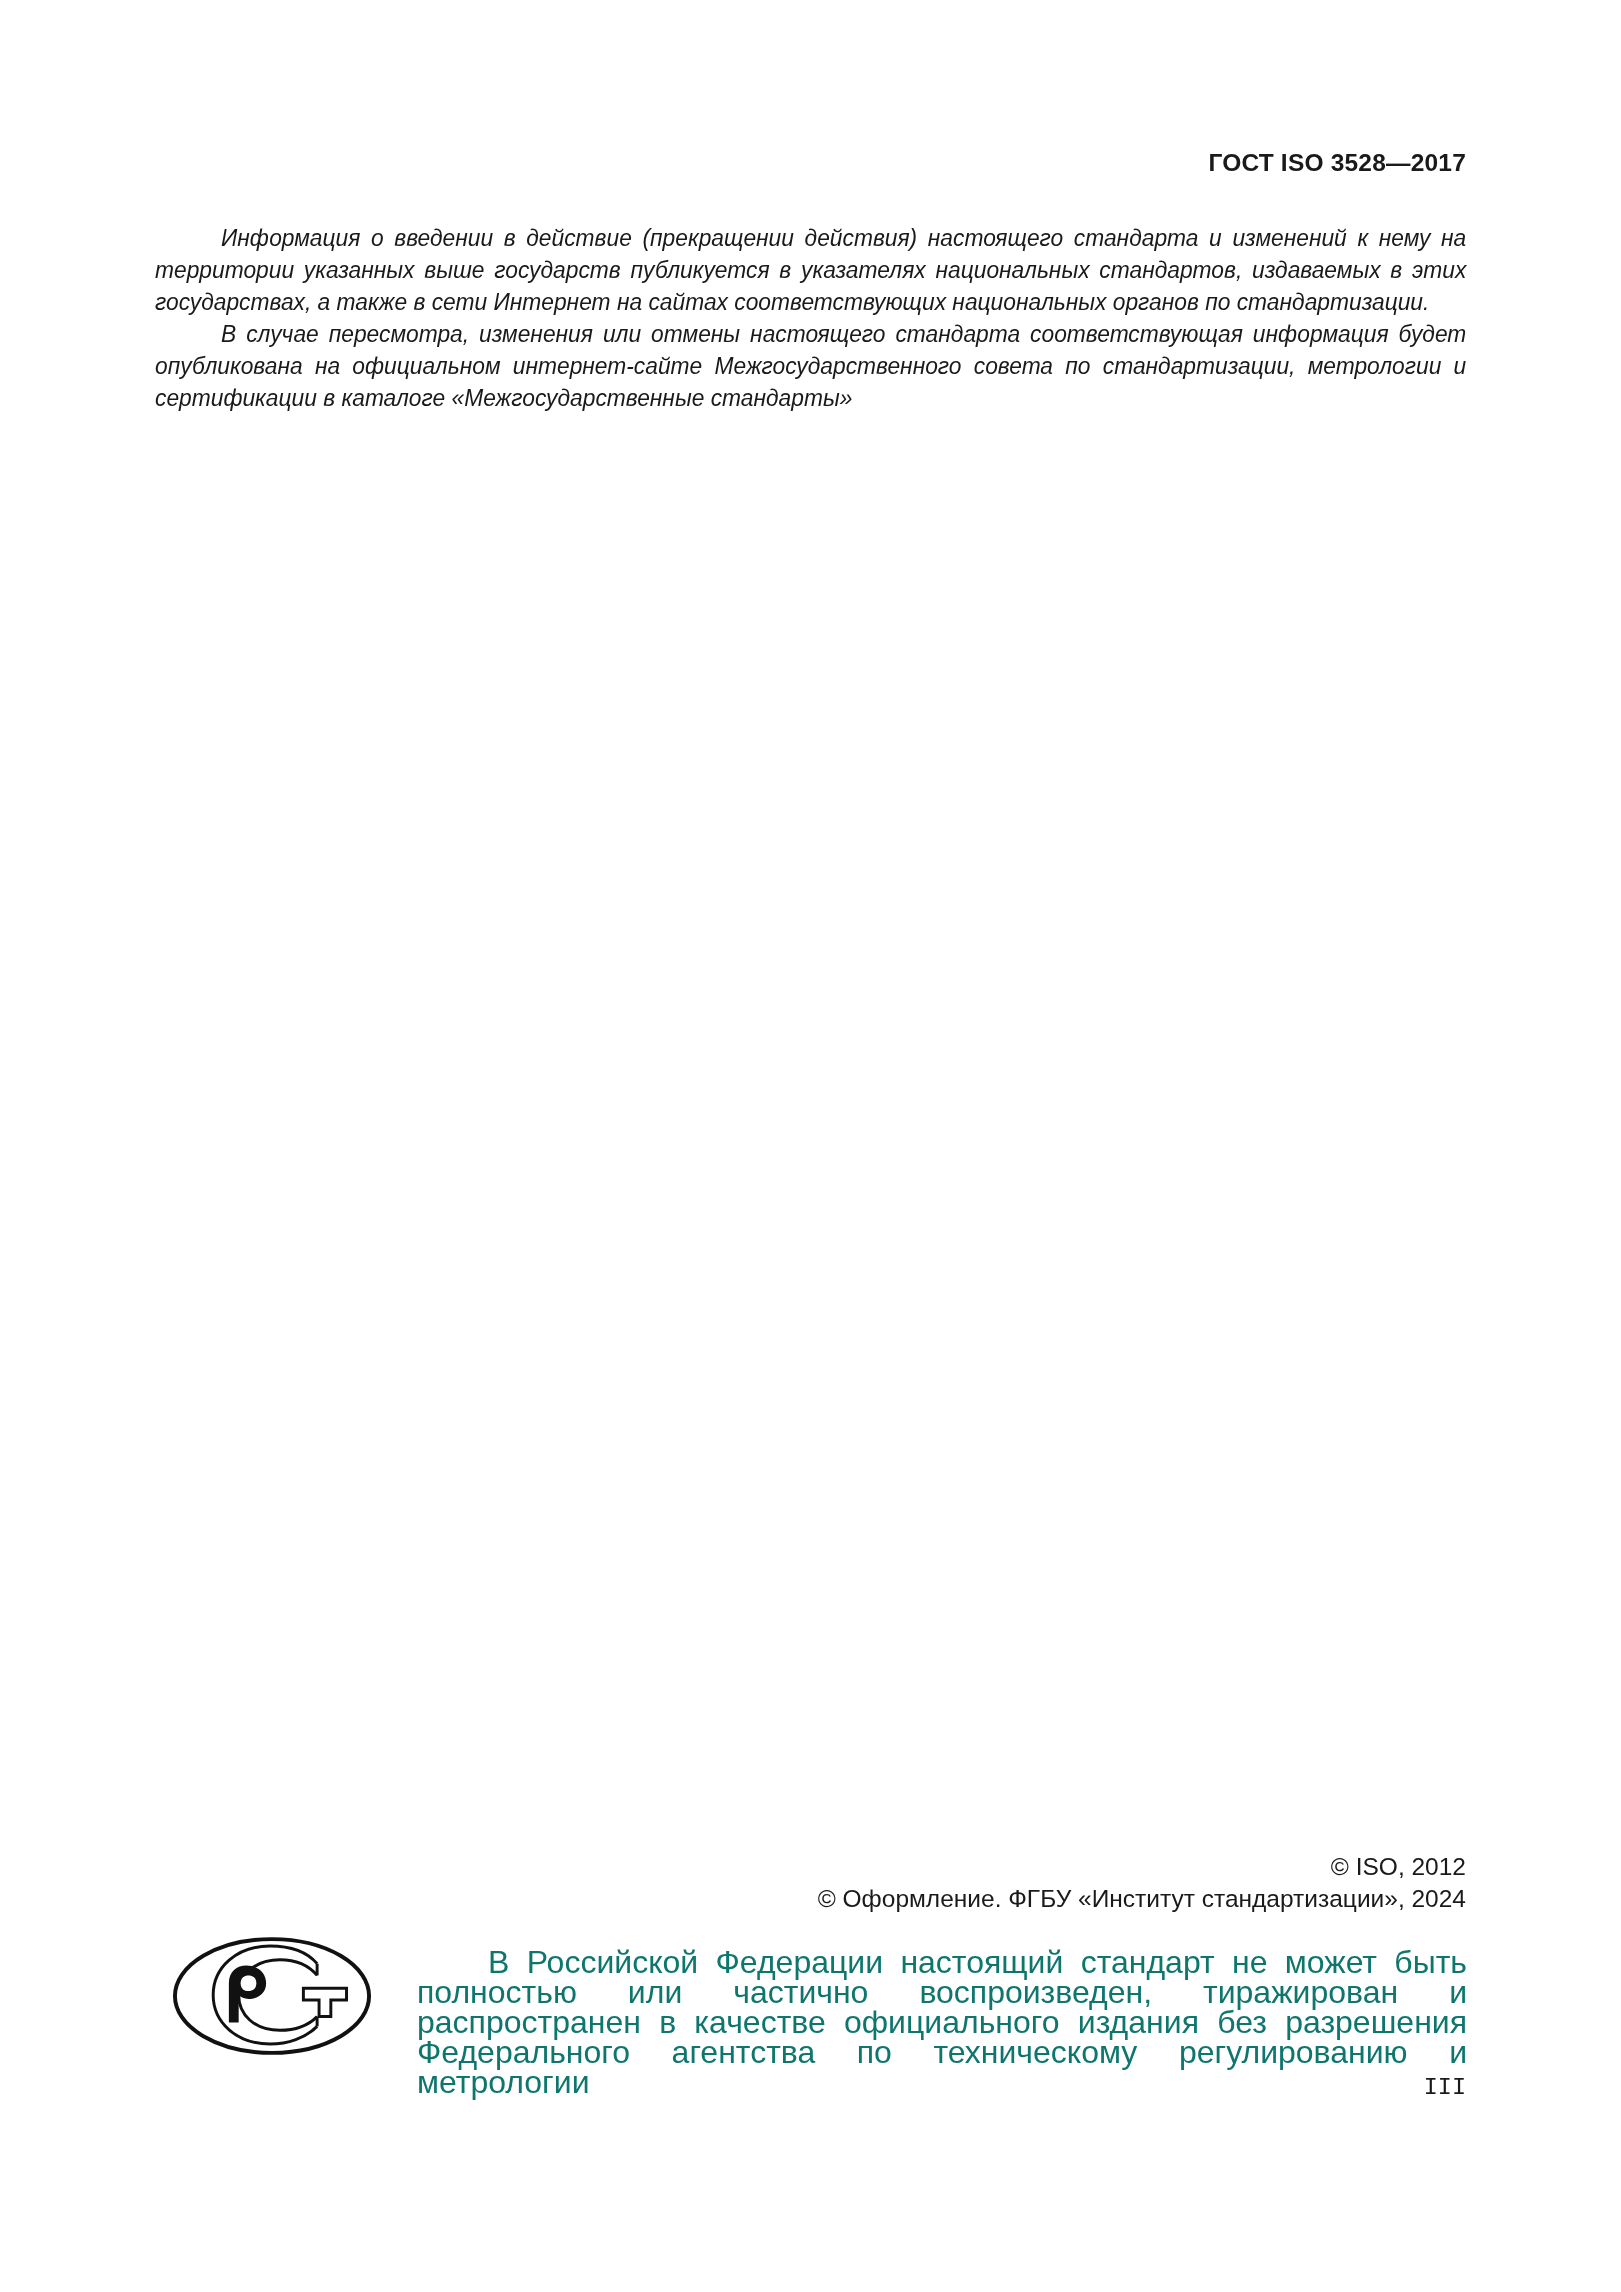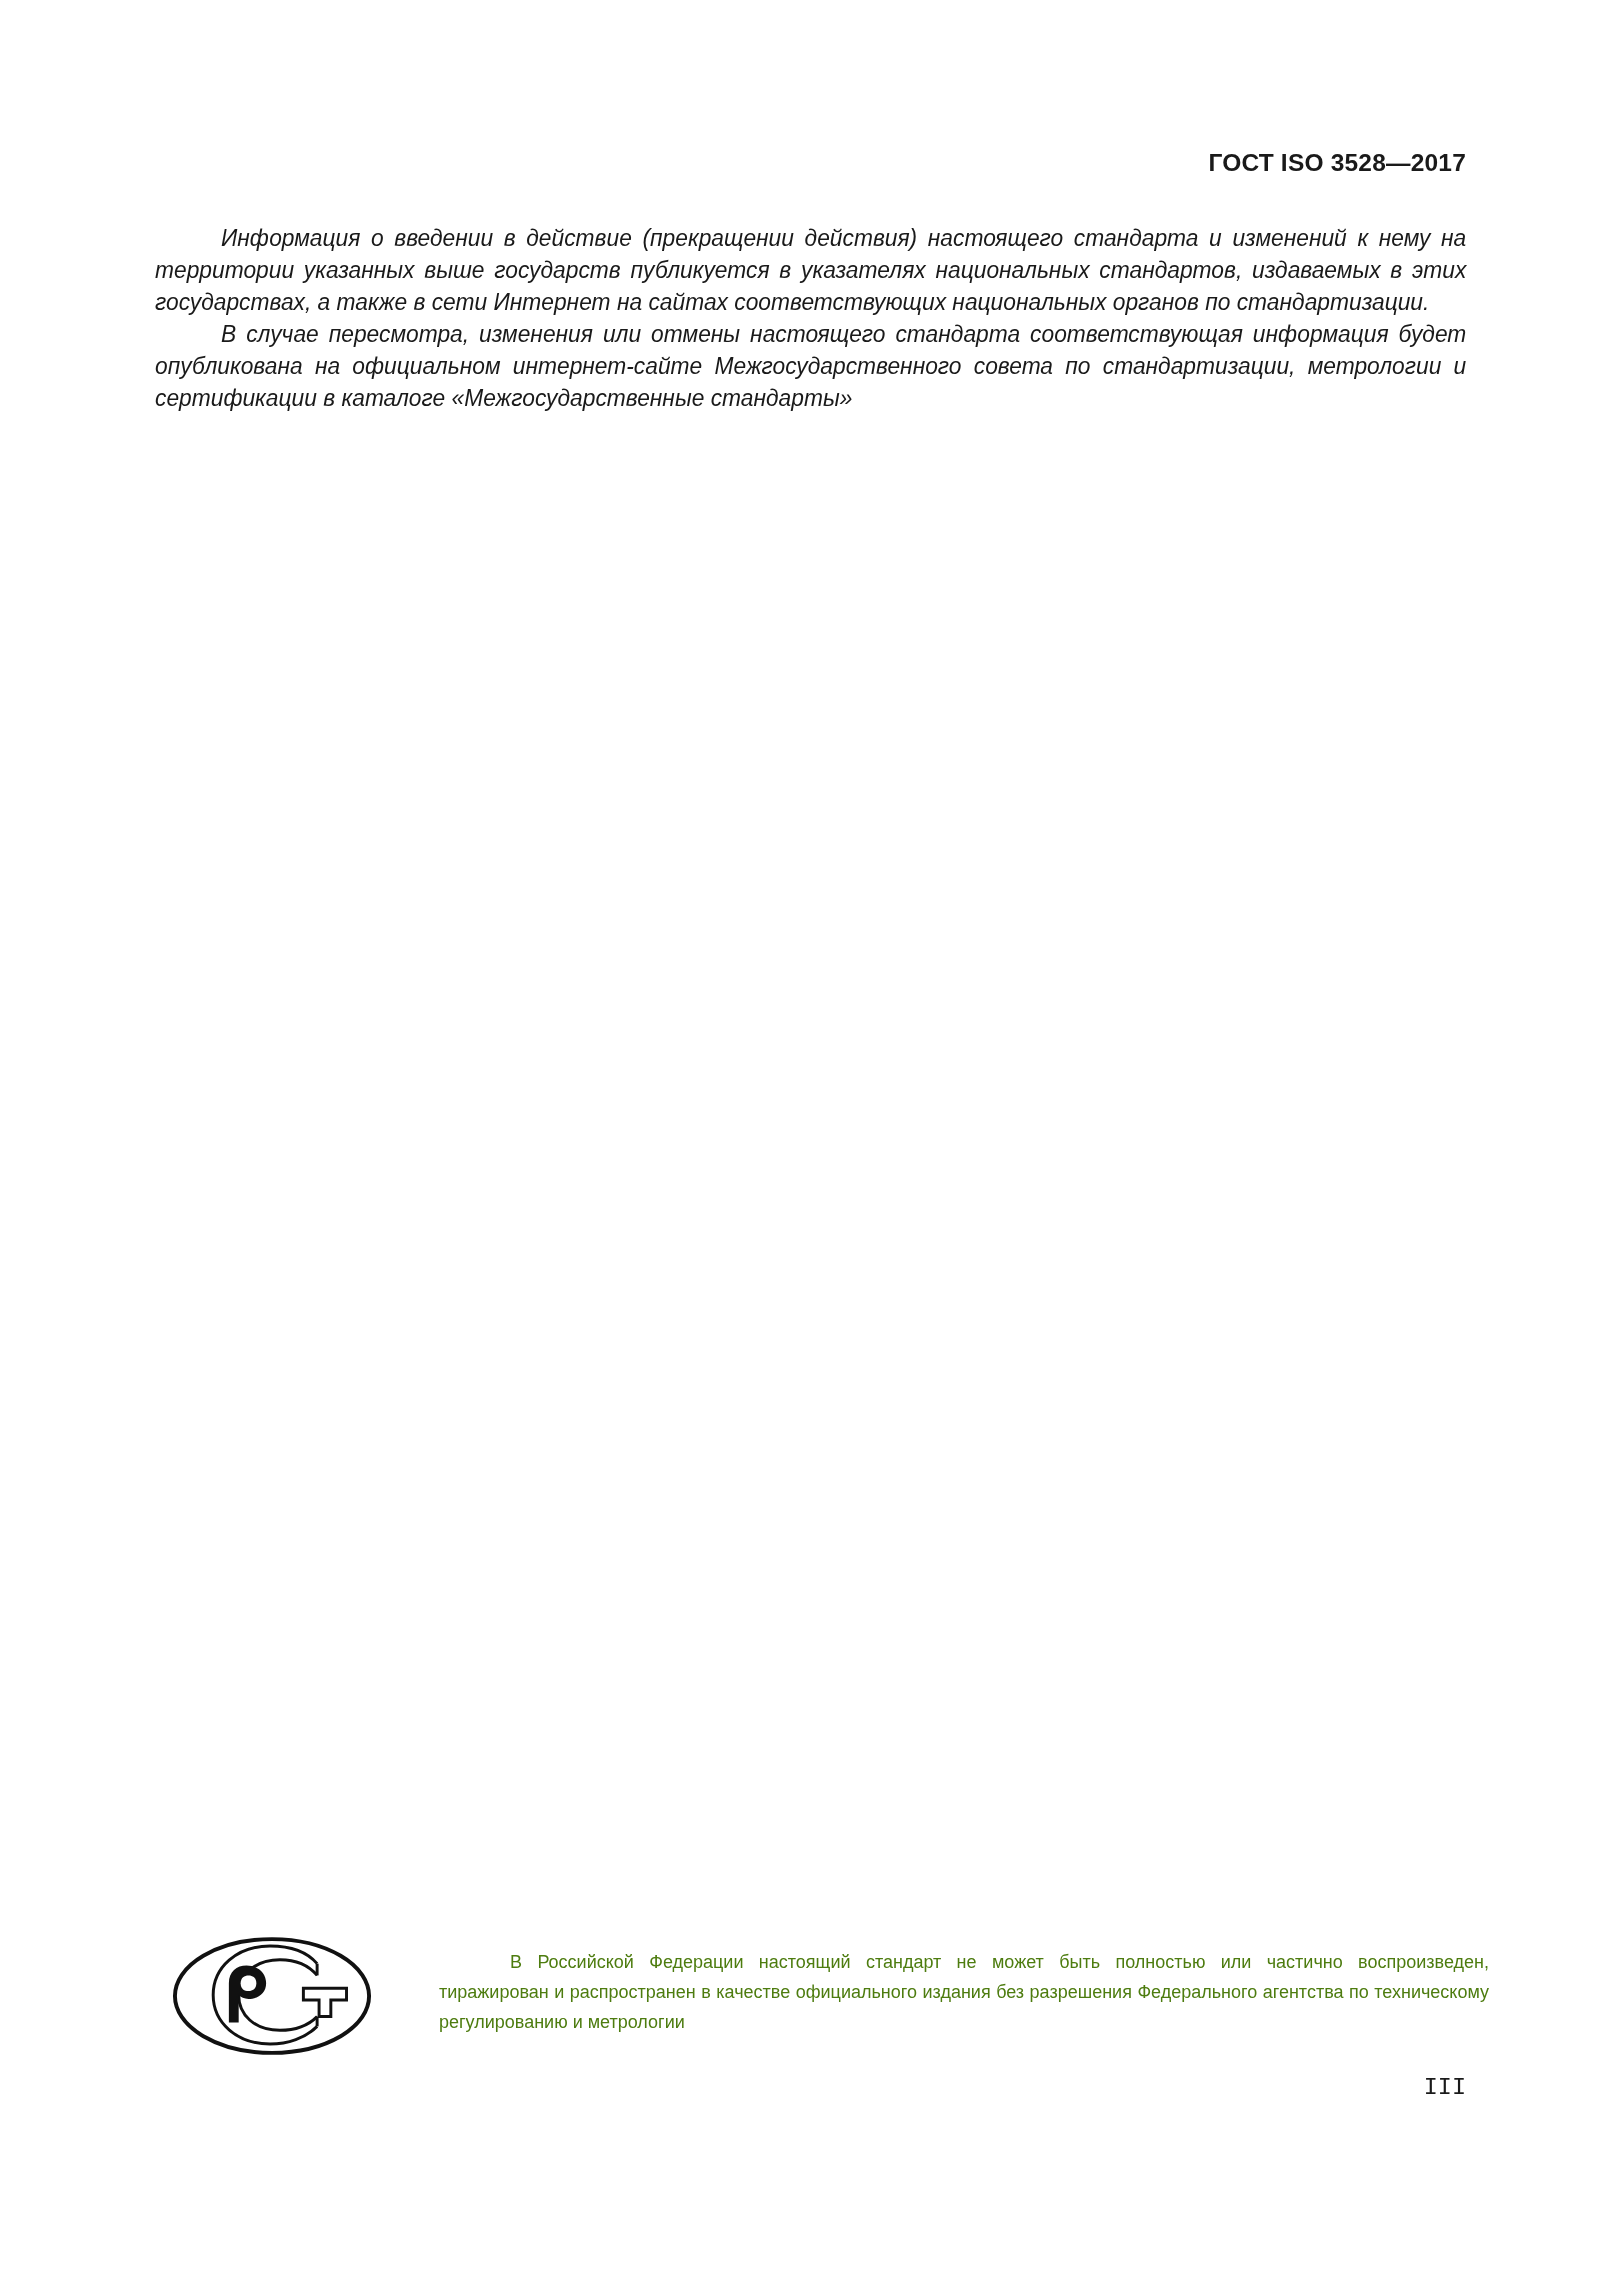--- a/index.html
+++ b/index.html
@@ -64,27 +64,27 @@
     .copyright-block div { white-space: nowrap; }
     .logo {
       position: absolute;
       left: 172px;
       top: 1936px;
       width: 201px;
       height: 120px;
     }
     .notice {
       position: absolute;
-      left: 439px;
+      left: 417px;
       top: 1947px;
       width: 1050px;
       font-family: "Liberation Sans", sans-serif;
-      font-size: 18px;
+      font-size: 32px;
       line-height: 30px;
-      color: #4d7c0f;
+      color: #0f766e;
       text-align: justify;
     }
     .notice p {
       margin: 0;
       text-indent: 71px;
       text-align-last: left;
     }
     .page-number {
       position: absolute;
       right: 155px;
@@ -99,20 +99,24 @@
 
 <div class="page">
 
   <div class="header-code">ГОСТ ISO 3528—2017</div>
 
   <div class="body-text">
     <p>Информация о введении в действие (прекращении действия) настоящего стандарта и изменений к нему на территории указанных выше государств публикуется в указателях национальных стандартов, издаваемых в этих государствах, а также в сети Интернет на сайтах соответствующих национальных органов по стандартизации.</p>
     <p>В случае пересмотра, изменения или отмены настоящего стандарта соответствующая информация будет опубликована на официальном интернет-сайте Межгосударственного совета по стандартизации, метрологии и сертификации в каталоге «Межгосударственные стандарты»</p>
   </div>
 
+  <div class="copyright-block">
+    <div>© ISO, 2012</div>
+    <div>© Оформление. ФГБУ «Институт стандартизации», 2024</div>
+  </div>
 
   <div class="logo">
     <svg width="201" height="120" viewBox="0 0 205 122" xmlns="http://www.w3.org/2000/svg">
 
       <ellipse cx="102" cy="61" rx="99" ry="58" fill="none" stroke="#111" stroke-width="4"></ellipse>
 
       <path d="M148 28 C 136 14, 118 10, 100 10 C 66 10, 42 32, 42 60 C 42 88, 66 110, 100 110 C 118 110, 136 104, 148 92" fill="none" stroke="#111" stroke-width="3"></path>
       <path d="M148 40 C 138 28, 124 24, 110 24 C 84 24, 68 40, 68 60 C 68 80, 84 96, 110 96 C 124 96, 138 92, 148 82" fill="none" stroke="#111" stroke-width="3"></path>
       <line x1="148" y1="28" x2="148" y2="40" stroke="#111" stroke-width="3"></line>
       <line x1="148" y1="82" x2="148" y2="92" stroke="#111" stroke-width="3"></line>

